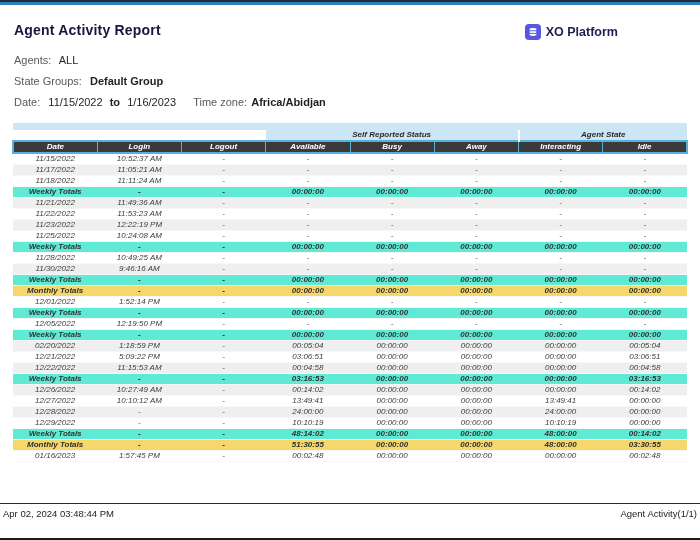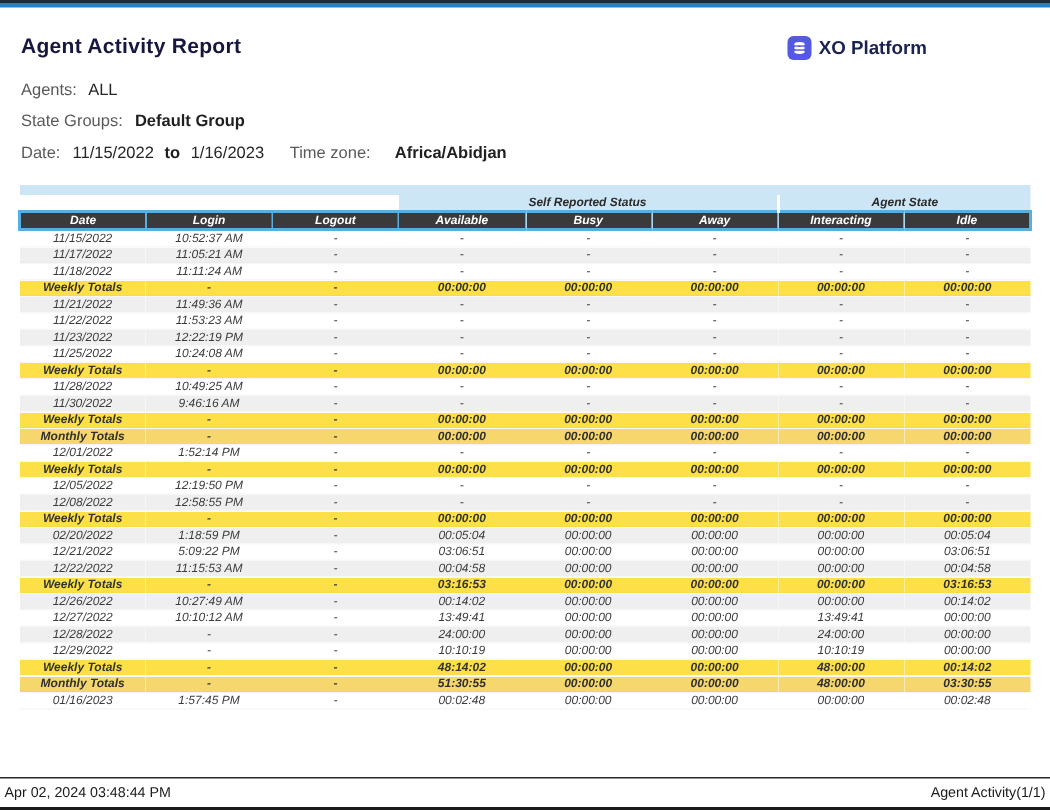--- a/index.html
+++ b/index.html
@@ -38,26 +38,26 @@
   td.gap-left { border-left: 2px solid #ffffff; }
   tr.col-head th {
     background: #3a3a3a; color: #ffffff; font-weight: bold; height: 12px;
     border-top: 2px solid #58aedd; border-bottom: 2px solid #58aedd;
   }
   tr.col-head th + th { border-left: 1px solid #58aedd; }
   tr.col-head th:first-child { border-left: 2px solid #58aedd; }
   tr.col-head th:last-child { border-right: 2px solid #58aedd; }
   tbody tr.data td { background: #ffffff; }
   tbody tr.data.shade td { background: #efefef; }
-  tbody tr.weekly td { background: #fde047; font-weight: bold; color: #333333; }
+  tbody tr.weekly td { background: #5eead4; font-weight: bold; color: #333333; }
   tbody tr.monthly td { background: #f5d76e; font-weight: bold; color: #2f2f2f; }
   tbody tr td { border-bottom: 1px solid rgba(0,0,0,0.03); }
 
   .footer {
-    position: absolute; left: 0; right: 0; bottom: 6px;
+    position: absolute; left: 0; right: 0; bottom: 21px;
     border-top: 1.5px solid #2a2a2a; padding: 4px 3px 0;
     display: flex; justify-content: space-between;
   }
   .footer span { font-size: 9.5px; color: #1c1c1c; }
 </style>
 </head>
 <body>
 
 <div class="page">
   <div class="top-border-dark"></div>
@@ -86,21 +86,21 @@
     </div>
     <div class="filter-line">
       <span class="filter-label">State Groups:</span>
       <span class="bold">Default Group</span>
     </div>
     <div class="filter-line">
       <span class="filter-label">Date:</span>
       <span class="val">11/15/2022</span>
       <span class="bold" style="margin: 0 4px;">to</span>
       <span class="val">1/16/2023</span>
-      <span class="filter-label" style="margin-left: 14px; margin-right: 13px;">Time zone:</span>
+      <span class="filter-label" style="margin-left: 14px; margin-right: 1px;">Time zone:</span>
       <span class="bold">Africa/Abidjan</span>
     </div>
   </div>
 
   <table class="report-table">
     <colgroup>
       <col>
         <col>
         <col>
         <col>
@@ -283,30 +283,20 @@
         <tr class="data">
           <td>12/05/2022</td>
           <td>12:19:50 PM</td>
           <td>-</td>
           <td>-</td>
           <td>-</td>
           <td>-</td>
           <td>-</td>
           <td>-</td>
         </tr>
-        <tr class="data shade">
-          <td>12/08/2022</td>
-          <td>12:58:55 PM</td>
-          <td>-</td>
-          <td>-</td>
-          <td>-</td>
-          <td>-</td>
-          <td>-</td>
-          <td>-</td>
-        </tr>
         <tr class="weekly">
           <td>Weekly Totals</td>
           <td>-</td>
           <td>-</td>
           <td>00:00:00</td>
           <td>00:00:00</td>
           <td>00:00:00</td>
           <td>00:00:00</td>
           <td>00:00:00</td>
         </tr>

